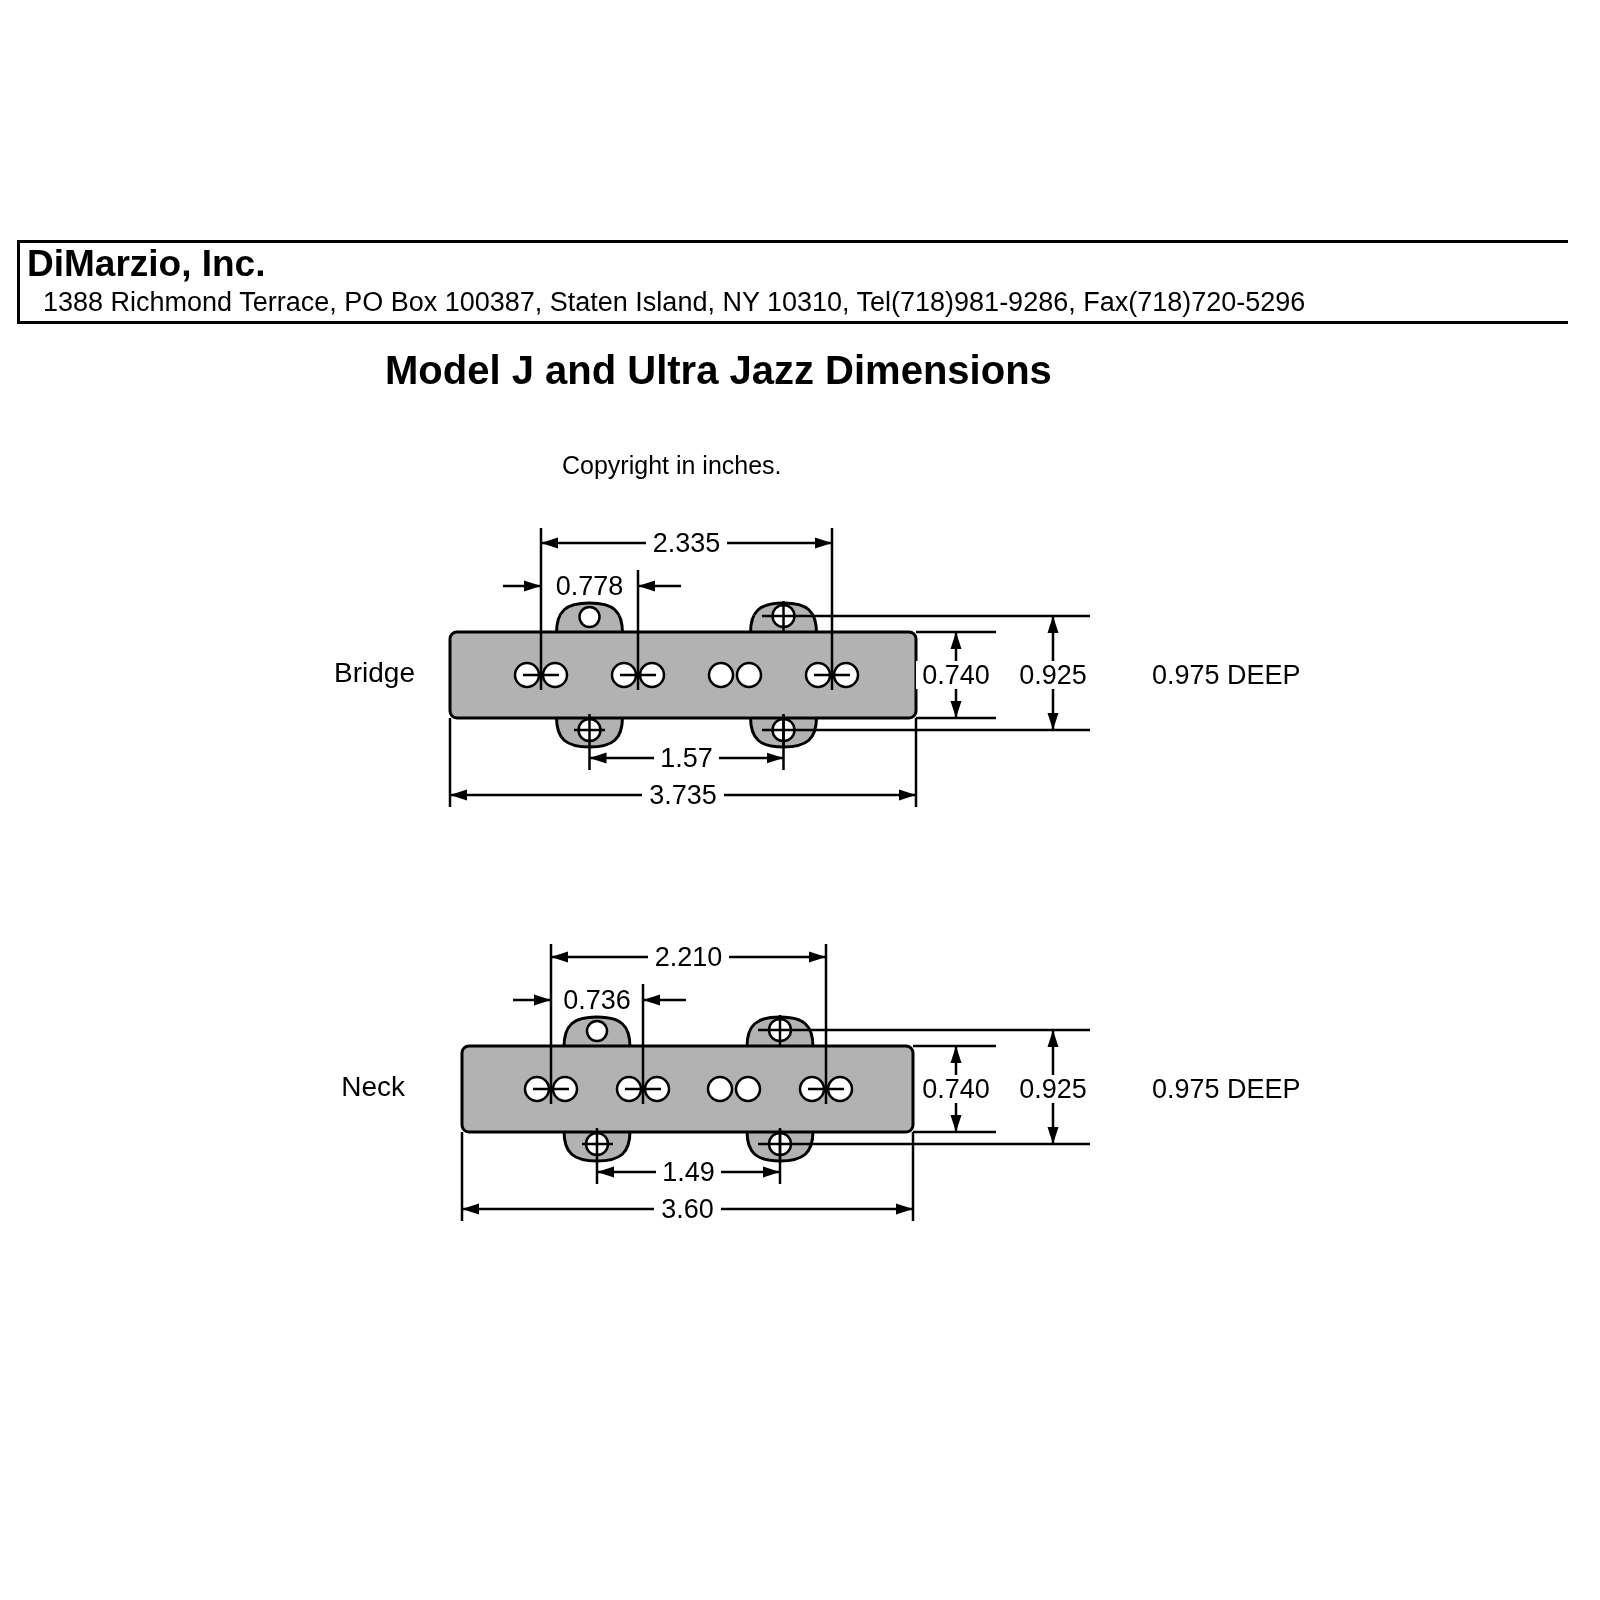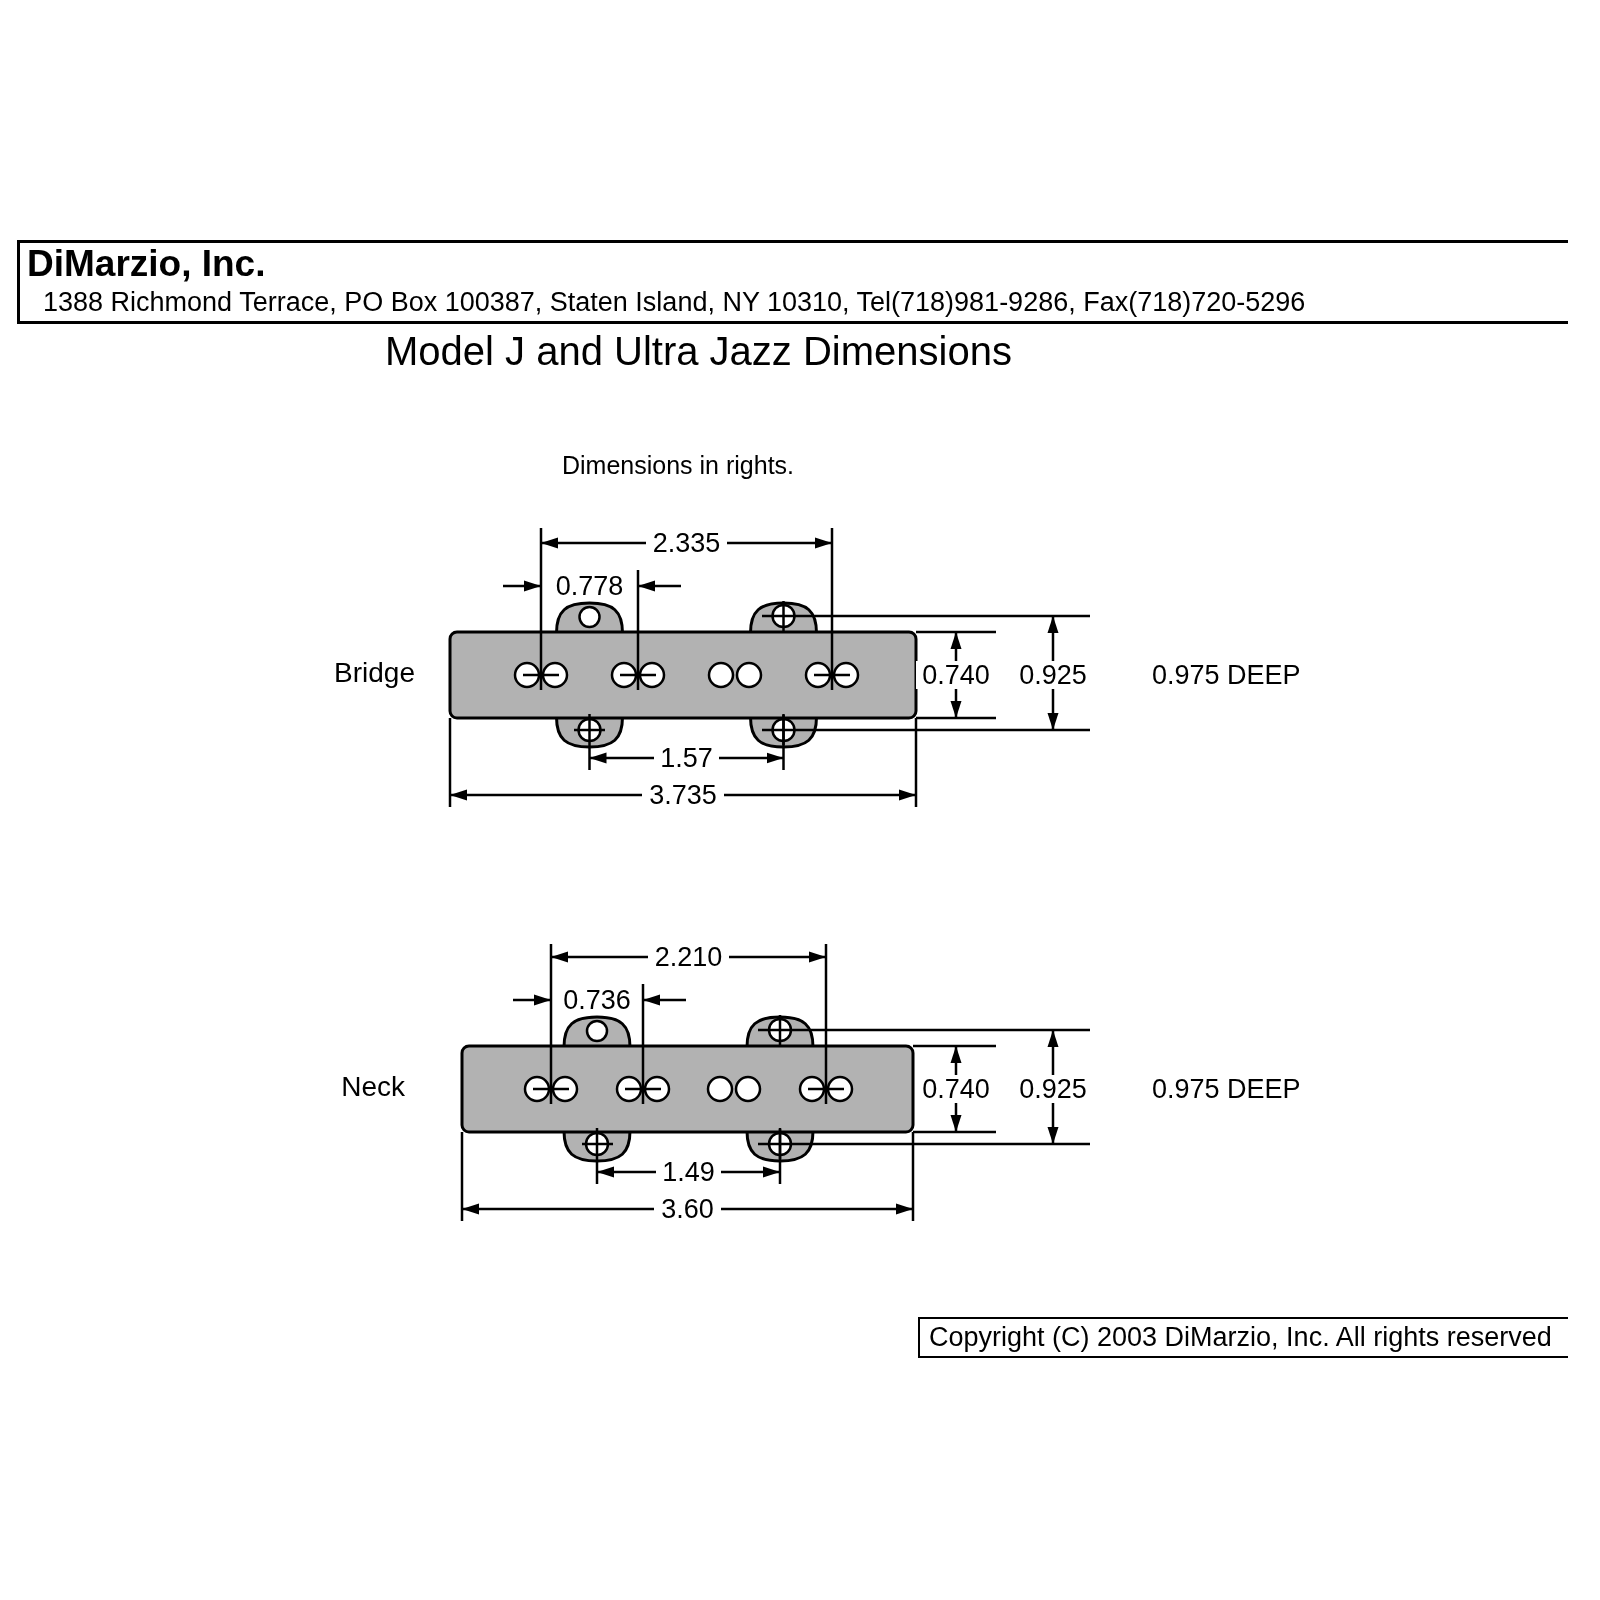--- a/index.html
+++ b/index.html
@@ -2,21 +2,21 @@
 <html style="--pickup-fill: #b2b2b2; --line-color: #000000;"><head>
 <meta charset="utf-8">
 <style>
   html,body{margin:0;padding:0;background:#fff;}
   #page{position:relative;width:1568px;height:1600px;background:#fff;overflow:hidden;
         font-family:"Liberation Sans",sans-serif;color:#000;}
   #header-box{position:absolute;left:17px;top:240px;width:1566px;height:84px;
         box-sizing:border-box;border:3px solid #000;background:#fff;}
   #company{font-size:37px;font-weight:bold;line-height:40px;padding:1px 0 0 7px;white-space:nowrap;}
   #address{font-size:27px;line-height:36px;padding-left:7px;white-space:nowrap;margin-left:16px;}
-  #doc-title{position:absolute;left:385px;top:329px;font-size:40px;font-weight:normal;white-space:nowrap;}
+  #doc-title{position:absolute;left:385px;top:348px;font-size:40px;font-weight:bold;white-space:nowrap;}
   #subtitle{position:absolute;left:562px;top:451px;font-size:25px;white-space:nowrap;}
   #copyright-box{position:absolute;left:918px;top:1317px;width:665px;height:41px;box-sizing:border-box;
         border:2px solid #000;font-size:27px;line-height:36px;padding-left:9px;white-space:nowrap;background:#fff;}
   svg#drawings{position:absolute;left:0;top:0;}
   .outline{fill:var(--pickup-fill,#b2b2b2);stroke:var(--line-color,#000);stroke-width:3;}
   .hole{fill:#fff;stroke:var(--line-color,#000);stroke-width:2.5;}
   .thin{stroke:var(--line-color,#000);stroke-width:2.5;fill:none;}
   .dim{stroke:var(--line-color,#000);stroke-width:2.5;fill:none;}
   .lblbg{fill:#fff;}
   .dim-text{font-family:"Liberation Sans",sans-serif;font-size:27px;fill:#000;
@@ -30,21 +30,21 @@
 <body>
 
 <div id="page">
 
   <div id="header-box">
     <div id="company">DiMarzio, Inc.</div>
     <div id="address">1388 Richmond Terrace, PO Box 100387, Staten Island, NY 10310, Tel(718)981-9286, Fax(718)720-5296</div>
   </div>
 
   <div id="doc-title">Model J and Ultra Jazz Dimensions</div>
-  <div id="subtitle">Dimensions in rights.</div>
+  <div id="subtitle">Copyright in inches.</div>
 
   <svg id="drawings" width="1600" height="1600" viewBox="0 0 1600 1600">
     <defs>
       <marker id="ah" markerUnits="userSpaceOnUse" markerWidth="20" markerHeight="14" refX="17" refY="7" orient="auto-start-reverse">
         <path d="M0,1.5 L17,7 L0,12.5 Z" fill="#000"></path>
       </marker>
     </defs>
 
     <g>
 
@@ -200,17 +200,14 @@
         <rect class="lblbg" x="916" y="1075" width="80" height="28"></rect>
         <text class="dim-text" x="956" y="1089">0.740</text>
         <rect class="lblbg" x="1013" y="1075" width="80" height="28"></rect>
         <text class="dim-text" x="1053" y="1089">0.925</text>
         <text class="deep-text" x="1152" y="1089">0.975 DEEP</text>
       </g>
       <text class="side-label" x="405" y="1086">Neck</text>
     </g>
   </svg>
 
-  <div id="copyright-box">
-    <span>Copyright (C) 2003 DiMarzio, Inc. All rights reserved</span>
-  </div>
 
 </div>
 
 </body></html>

